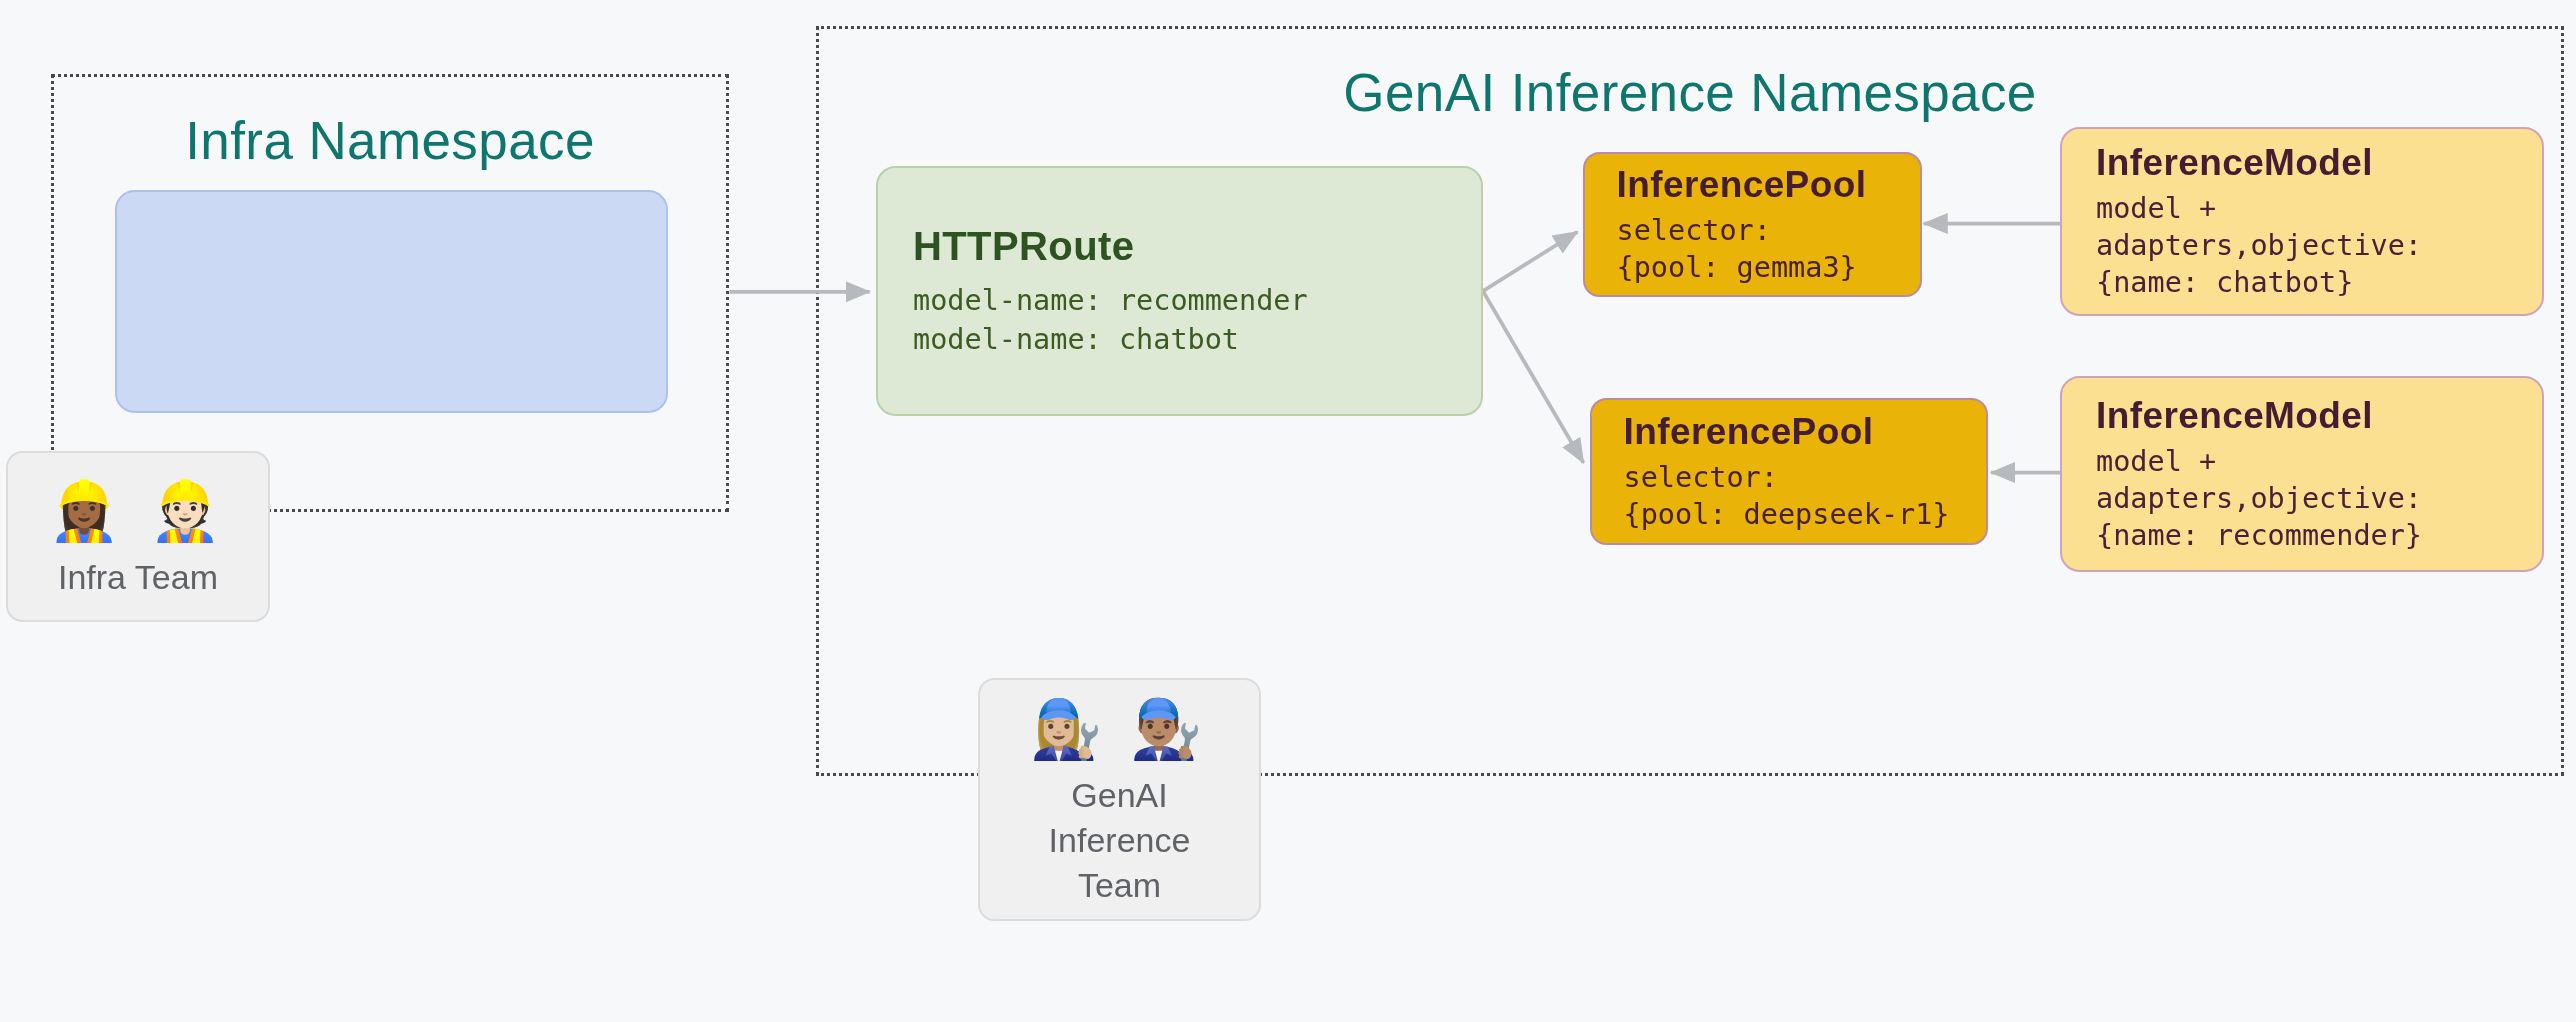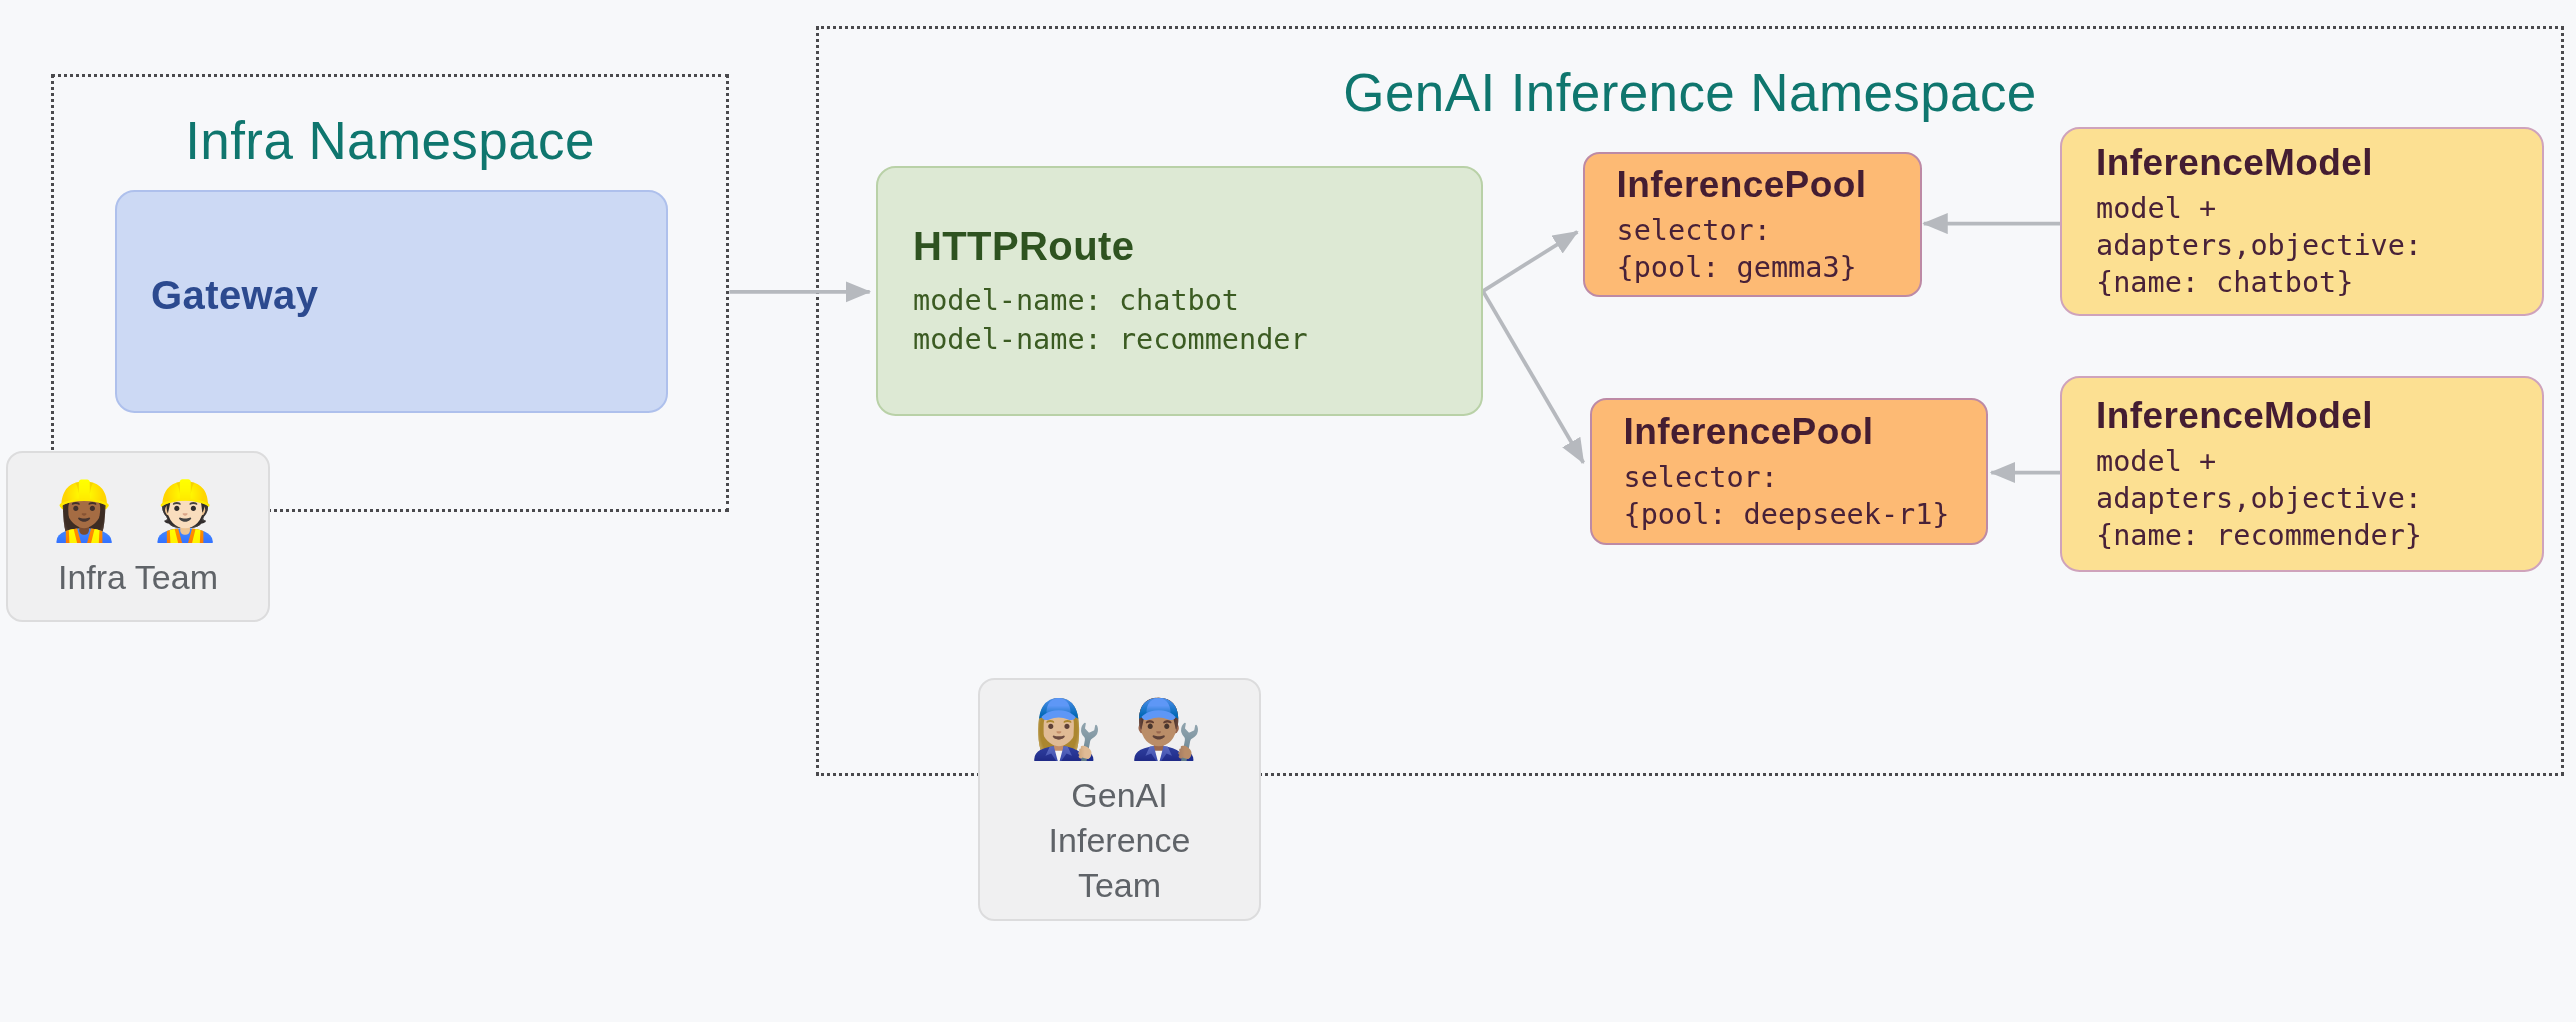--- a/index.html
+++ b/index.html
@@ -69,21 +69,21 @@
     background: #ccd9f4; border: 2.2px solid #aec0ec;
     padding-left: 34px; color: #2c4a8f;
   }
   .httproute {
     left: 876px; top: 166px; width: 607px; height: 250px;
     background: #dde9d4; border: 2.2px solid #b9d1a7;
     padding-left: 35px; color: #2e5320;
   }
   .httproute .mono { color: #3b5b22; }
   .pool {
-    background: #fdba74; border: 2.2px solid #bd8aa5;
+    background: #eab308; border: 2.2px solid #bd8aa5;
     border-radius: 16.5px; color: #441d32; padding-left: 31.5px;
   }
   .pool-gemma    { left: 1583px; top: 152px; width: 339px; height: 145px; }
   .pool-deepseek { left: 1590px; top: 398px; width: 398px; height: 147px; }
   .pool .mono, .model .mono { color: #482138; }
   .model {
     background: #fce092; border: 2.2px solid #cfa3bb;
     color: #441d32; padding-left: 34px;
   }
   .model-chatbot     { left: 2060px; top: 127px; width: 484px; height: 189px; }
@@ -137,27 +137,26 @@
       </marker>
     </defs>
     <line x1="973" y1="389" x2="1160" y2="389" stroke="#b6b9be" stroke-width="5" marker-end="url(#arrowhead)"></line>
     <line x1="1978" y1="388" x2="2104" y2="309" stroke="#b6b9be" stroke-width="5" marker-end="url(#arrowhead)"></line>
     <line x1="1978" y1="388" x2="2112" y2="617" stroke="#b6b9be" stroke-width="5" marker-end="url(#arrowhead)"></line>
     <line x1="2748" y1="298" x2="2566" y2="298" stroke="#b6b9be" stroke-width="5" marker-end="url(#arrowhead)"></line>
     <line x1="2750" y1="630" x2="2656" y2="630" stroke="#b6b9be" stroke-width="5" marker-end="url(#arrowhead)"></line>
   </svg>
 
   <div class="node gateway">
-    <div class="node-title">Gateway</div>
   </div>
 
   <div class="node httproute">
     <div class="node-title">HTTPRoute</div>
+    <div class="mono">model-name: recommender</div>
     <div class="mono">model-name: chatbot</div>
-    <div class="mono">model-name: recommender</div>
   </div>
 
   <div class="node pool pool-gemma">
     <div class="node-title sm">InferencePool</div>
     <div class="mono sm">selector:</div>
     <div class="mono sm">{pool: gemma3}</div>
   </div>
 
   <div class="node pool pool-deepseek">
     <div class="node-title sm">InferencePool</div>

